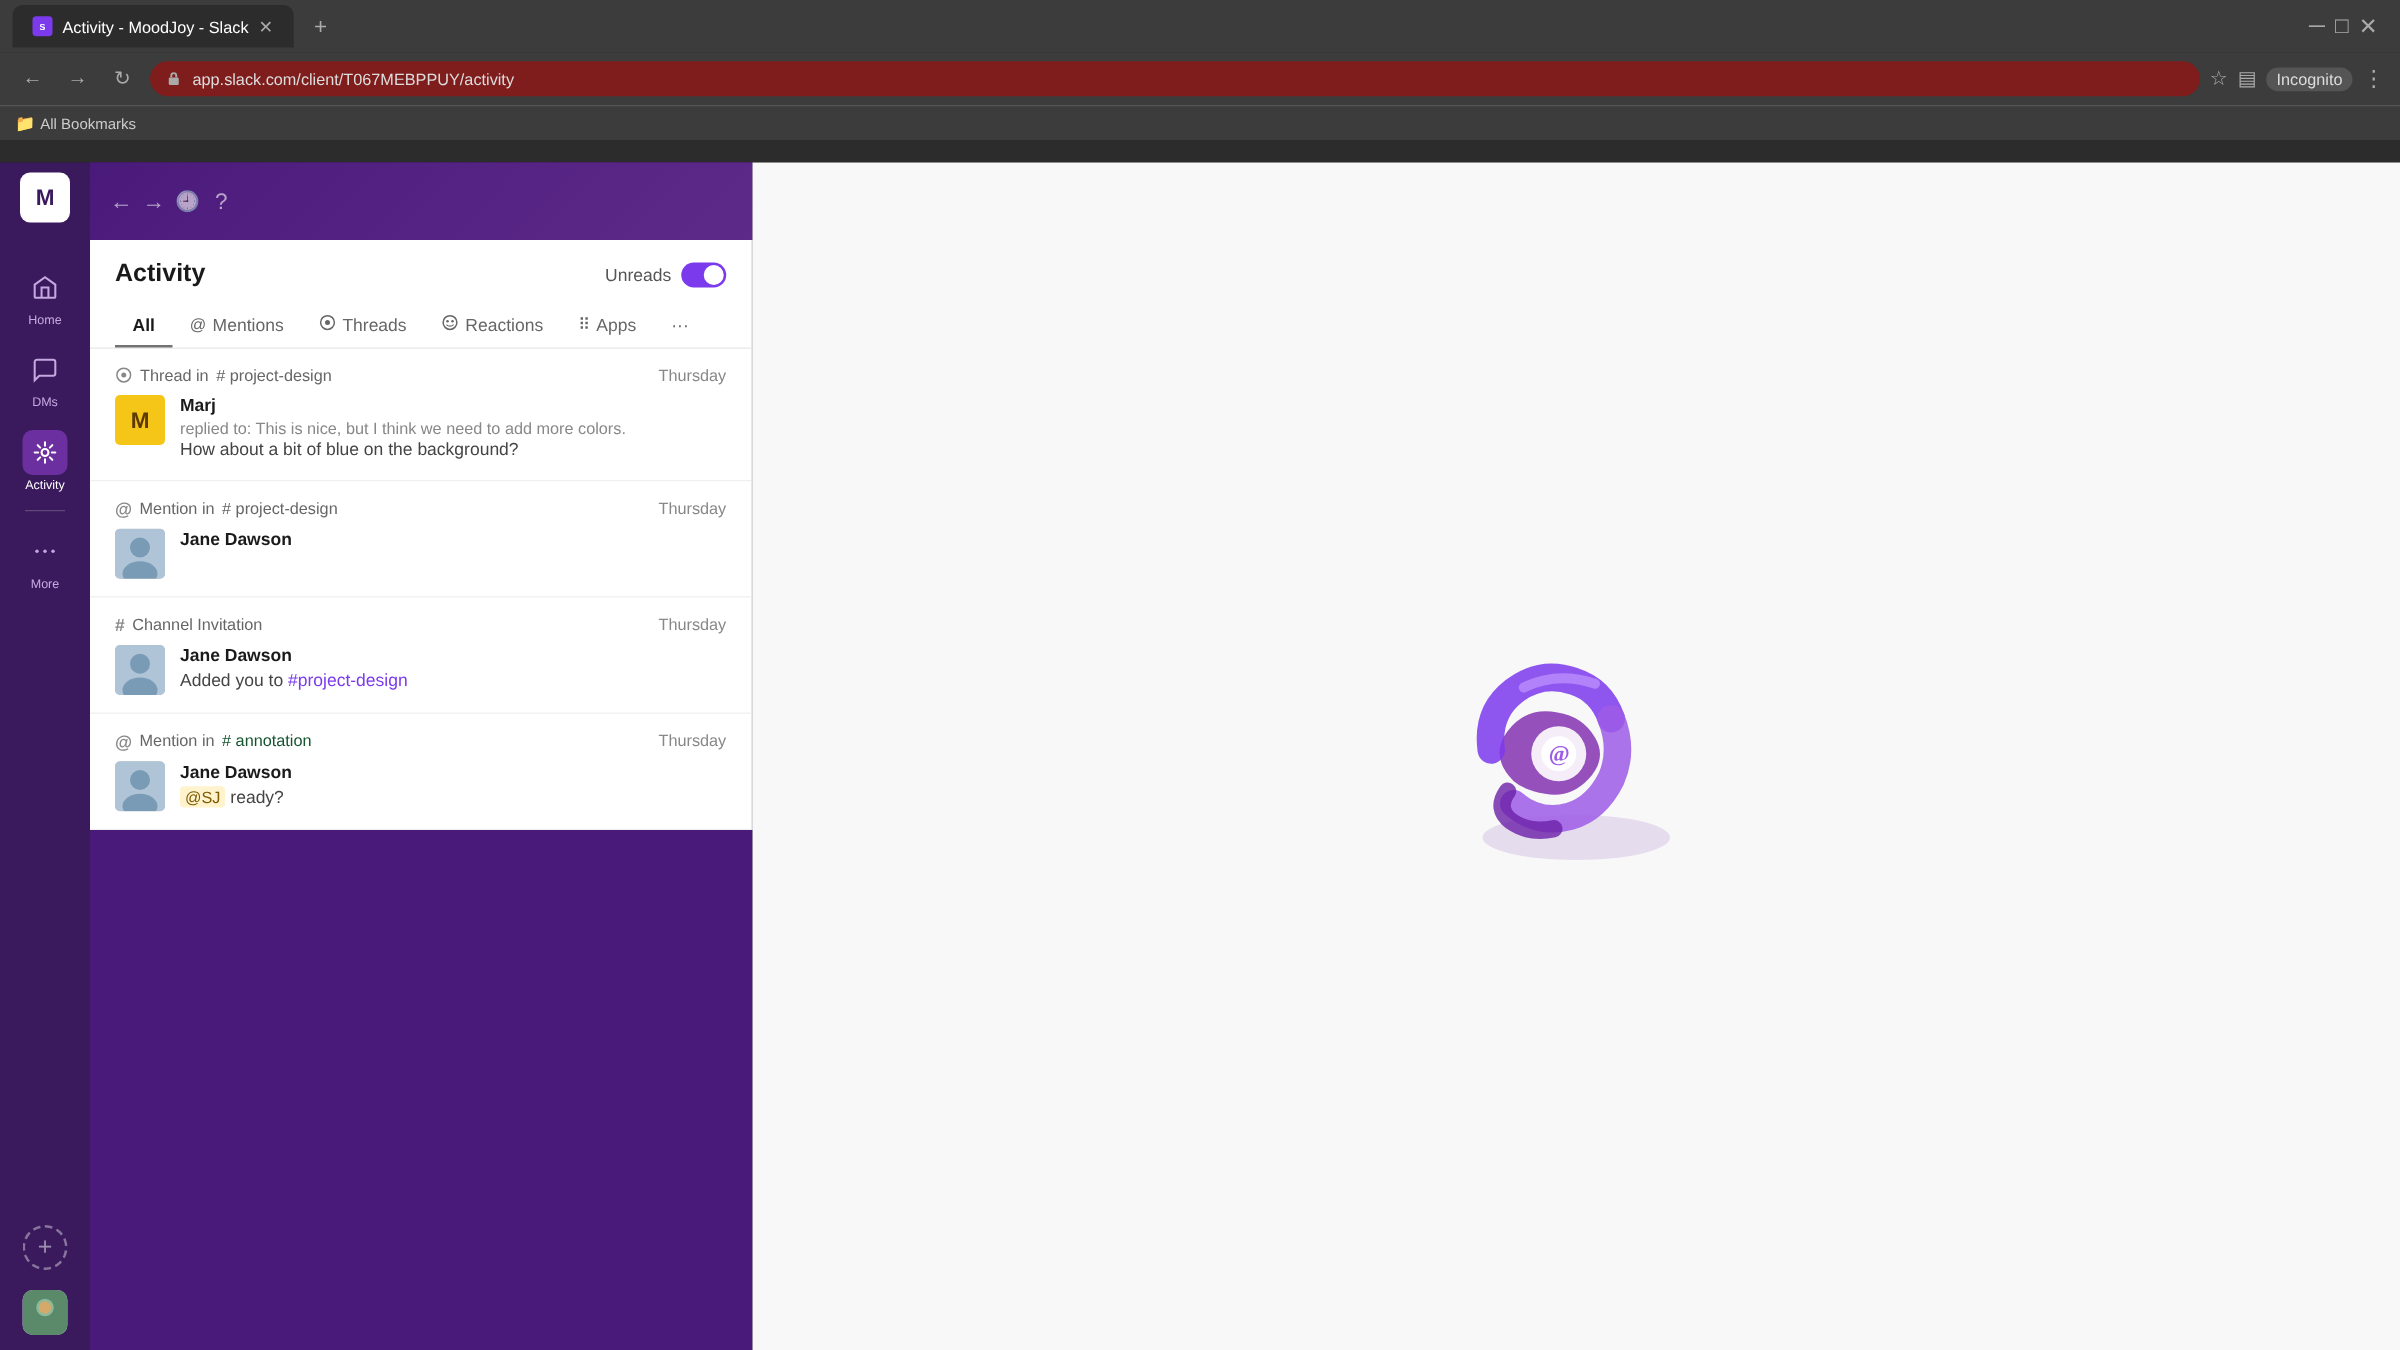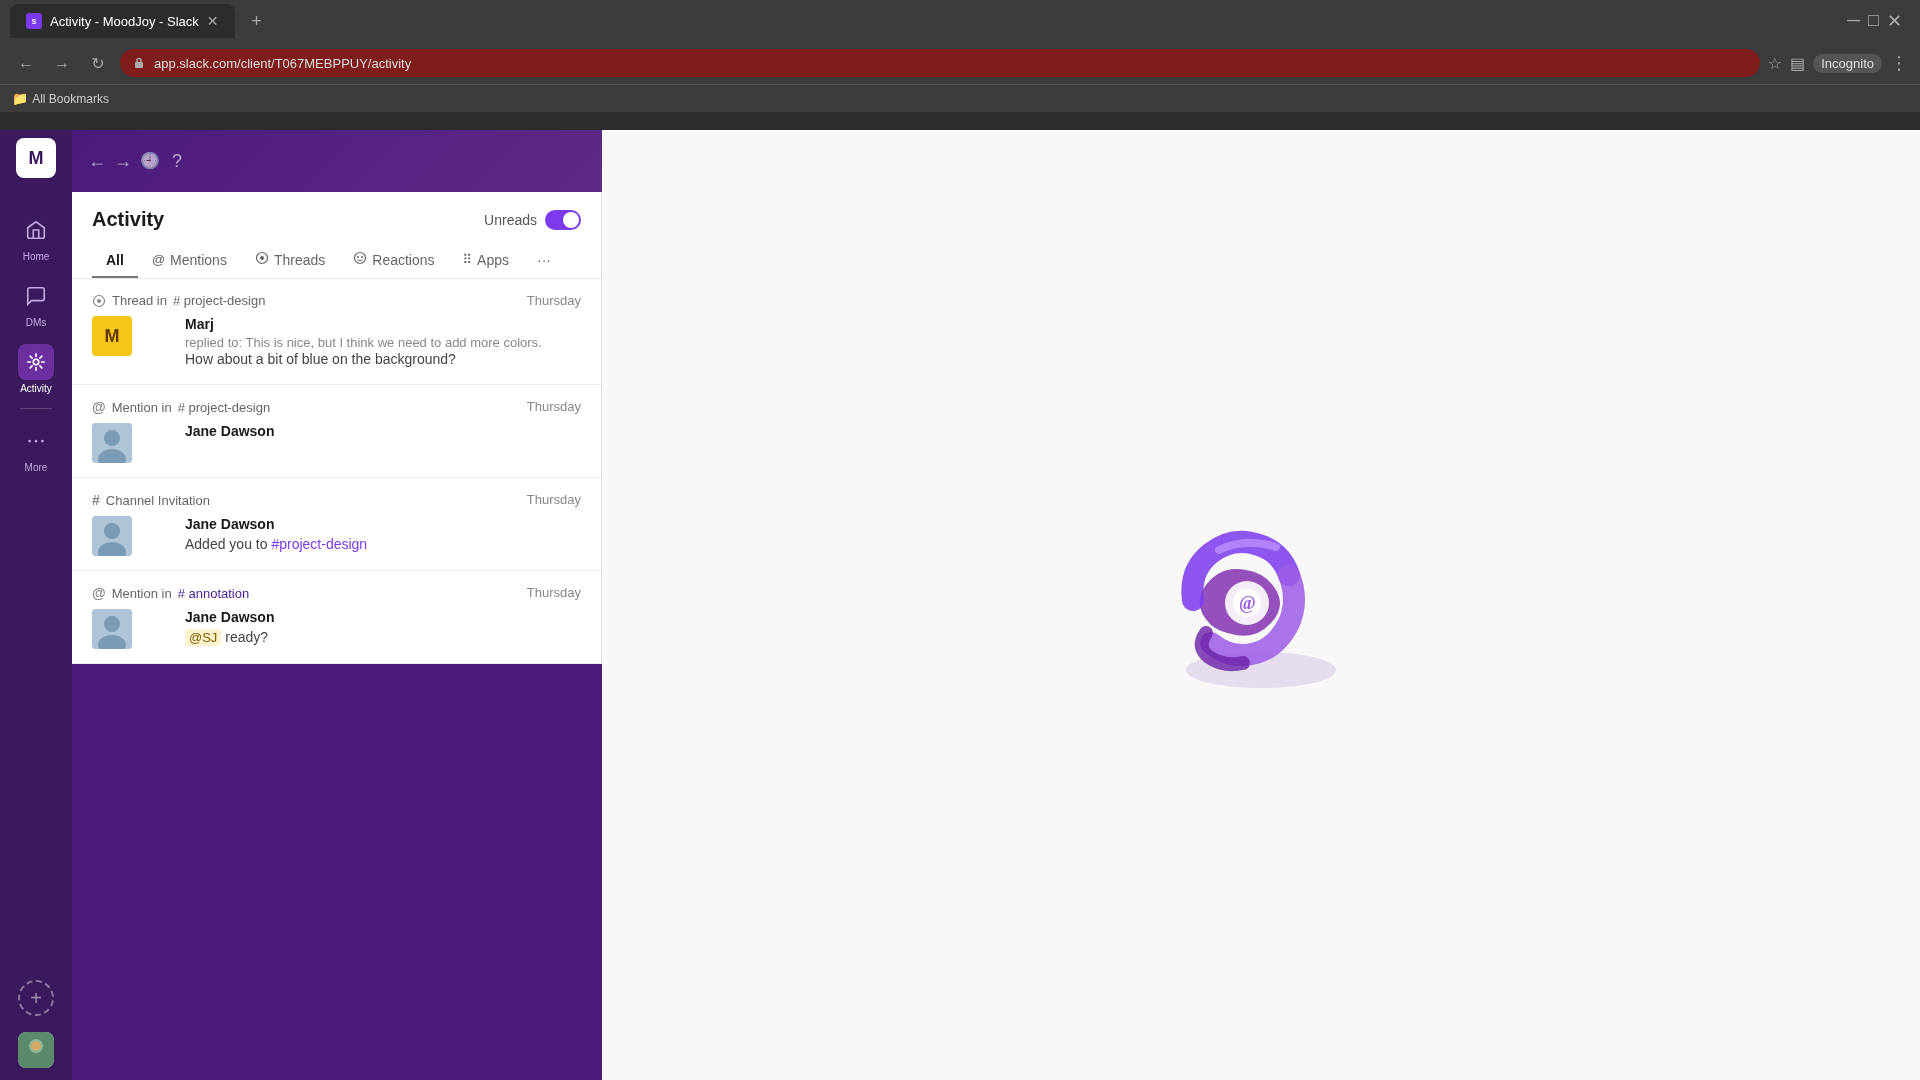--- a/index.html
+++ b/index.html
@@ -43,26 +43,26 @@
     .toggle-knob { width: 16px; height: 16px; background: #fff; border-radius: 50%; position: absolute; top: 2px; right: 2px; }
     .activity-tabs { display: flex; gap: 0; }
     .tab { padding: 8px 14px; font-size: 14px; color: #666; cursor: pointer; border-bottom: 2px solid transparent; display: flex; align-items: center; gap: 5px; white-space: nowrap; }
     .tab.active { color: #1a1a1a; border-bottom: 2px solid #737373; font-weight: 600; }
     .tab-icon { font-size: 13px; }
 
     
     .activity-feed { flex: 1; overflow-y: auto; }
     .feed-item { padding: 14px 20px; border-bottom: 1px solid #f0f0f0; cursor: pointer; }
     .feed-meta { display: flex; align-items: center; justify-content: space-between; margin-bottom: 8px; }
-    .feed-meta-left { display: flex; align-items: flex-end; gap: 6px; font-size: 13px; color: #666; }
+    .feed-meta-left { display: flex; align-items: flex-start; gap: 6px; font-size: 13px; color: #666; }
     .feed-time { font-size: 13px; color: #888; }
     .feed-content { display: flex; gap: 12px; }
     .feed-avatar { width: 40px; height: 40px; border-radius: 4px; flex-shrink: 0; background: #e0e0e0; display: flex; align-items: center; justify-content: center; overflow: hidden; }
     .feed-avatar.yellow { background: #f5c518; }
-    .feed-body { flex: 1; margin-left: 41px; }
+    .feed-body { flex: 1; }
     .feed-name { font-weight: 600; font-size: 14px; color: #1a1a1a; margin-bottom: 3px; }
     .feed-text { font-size: 14px; color: #444; line-height: 1.4; }
     .feed-text-gray { font-size: 13px; color: #888; }
     .mention-tag { background: #fff3cd; color: #7c5c00; border-radius: 3px; padding: 1px 4px; font-size: 13px; font-weight: 500; }
     .channel-link { color: #7c3aed; font-weight: 500; font-size: 14px; }
 
     
     .right-panel { flex: 1; background: #f8f8f8; display: flex; align-items: center; justify-content: center; }
 
     
@@ -321,21 +321,21 @@
               </div>
             </div>
           </div>
         </div>
 
         <div class="feed-item">
           <div class="feed-meta">
             <div class="feed-meta-left">
               <span style="color:#888; font-size:14px; font-weight:bold;">@</span>
               <span>Mention in</span>
-              <span style="color:#4c1d95;"># annotation</span>
+              <span style="color:#14532d;"># annotation</span>
             </div>
             <span class="feed-time">Thursday</span>
           </div>
           <div class="feed-content">
             <div class="person-avatar">
               <svg width="40" height="40" viewBox="0 0 40 40">
                 <rect width="40" height="40" rx="4" fill="#b0c4d8"></rect>
                 <circle cx="20" cy="15" r="8" fill="#7a9bb5"></circle>
                 <ellipse cx="20" cy="36" rx="14" ry="10" fill="#7a9bb5"></ellipse>
               </svg>

